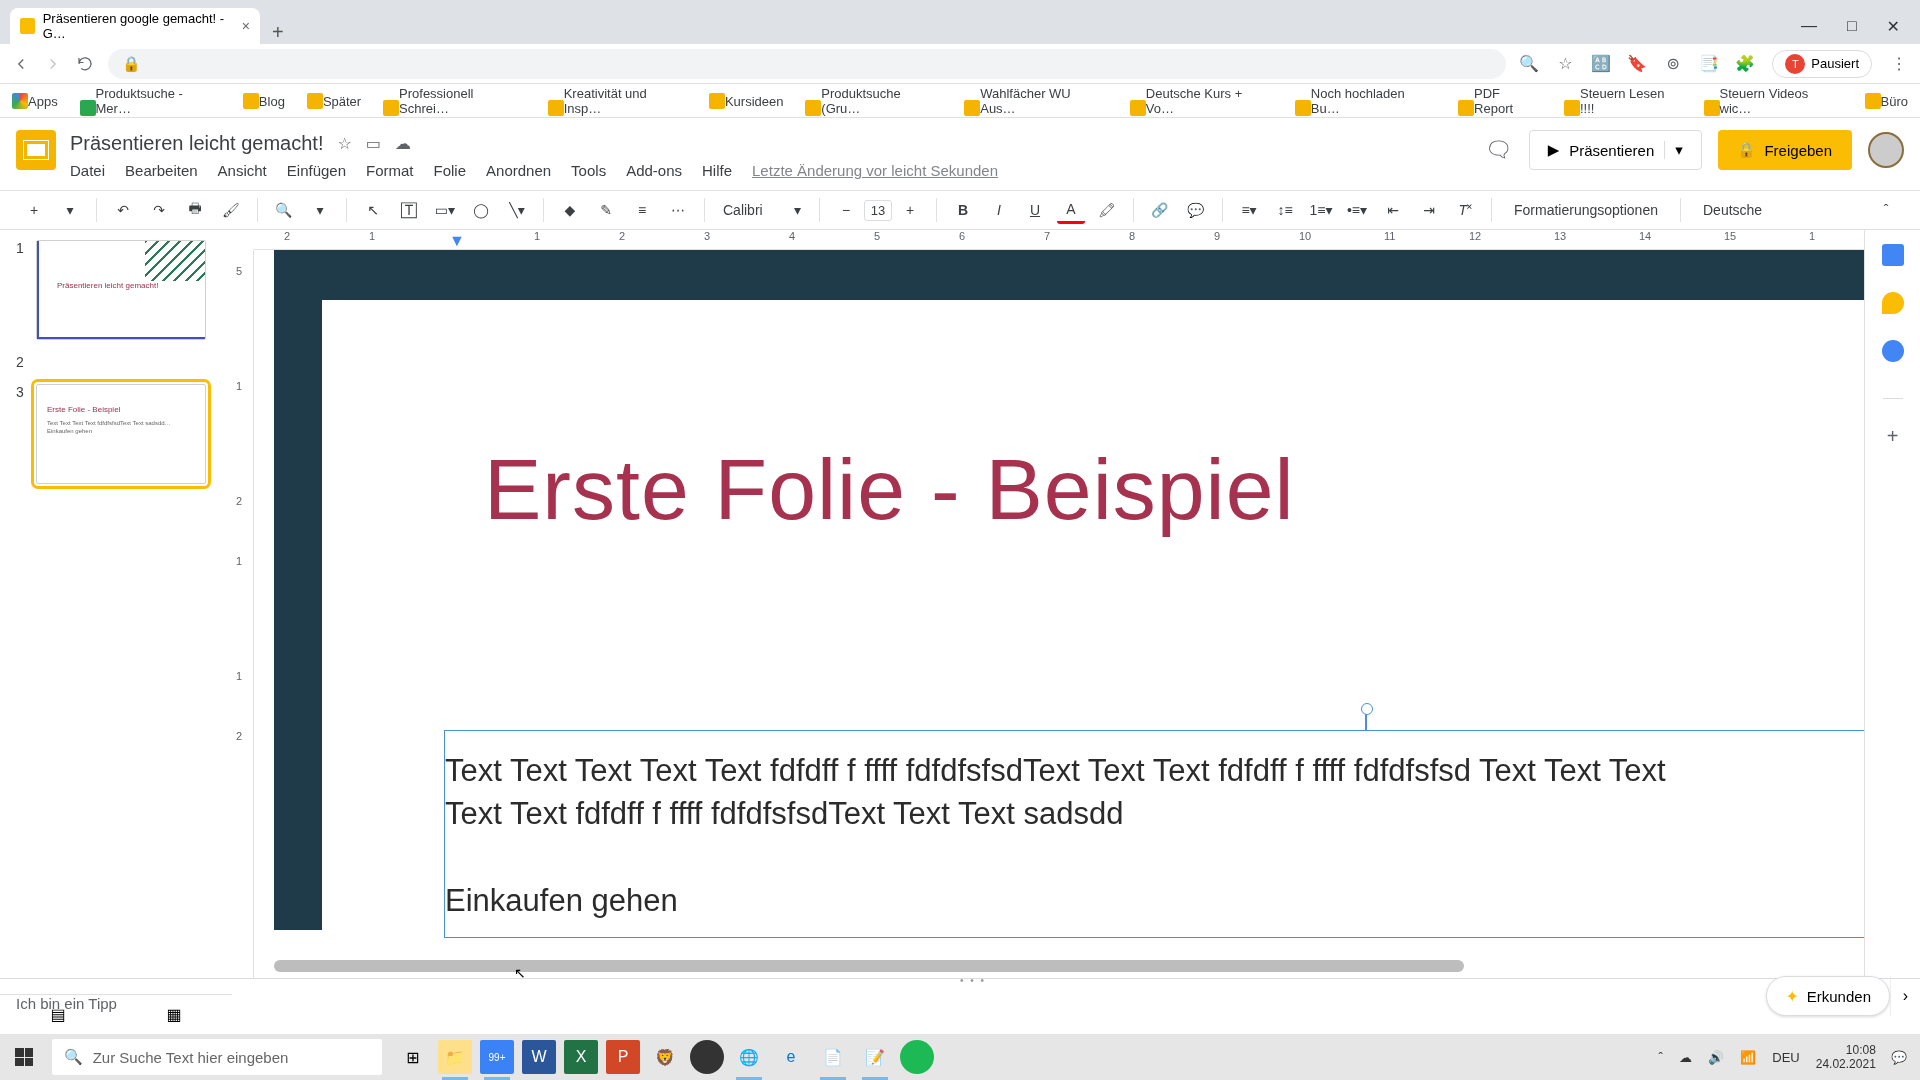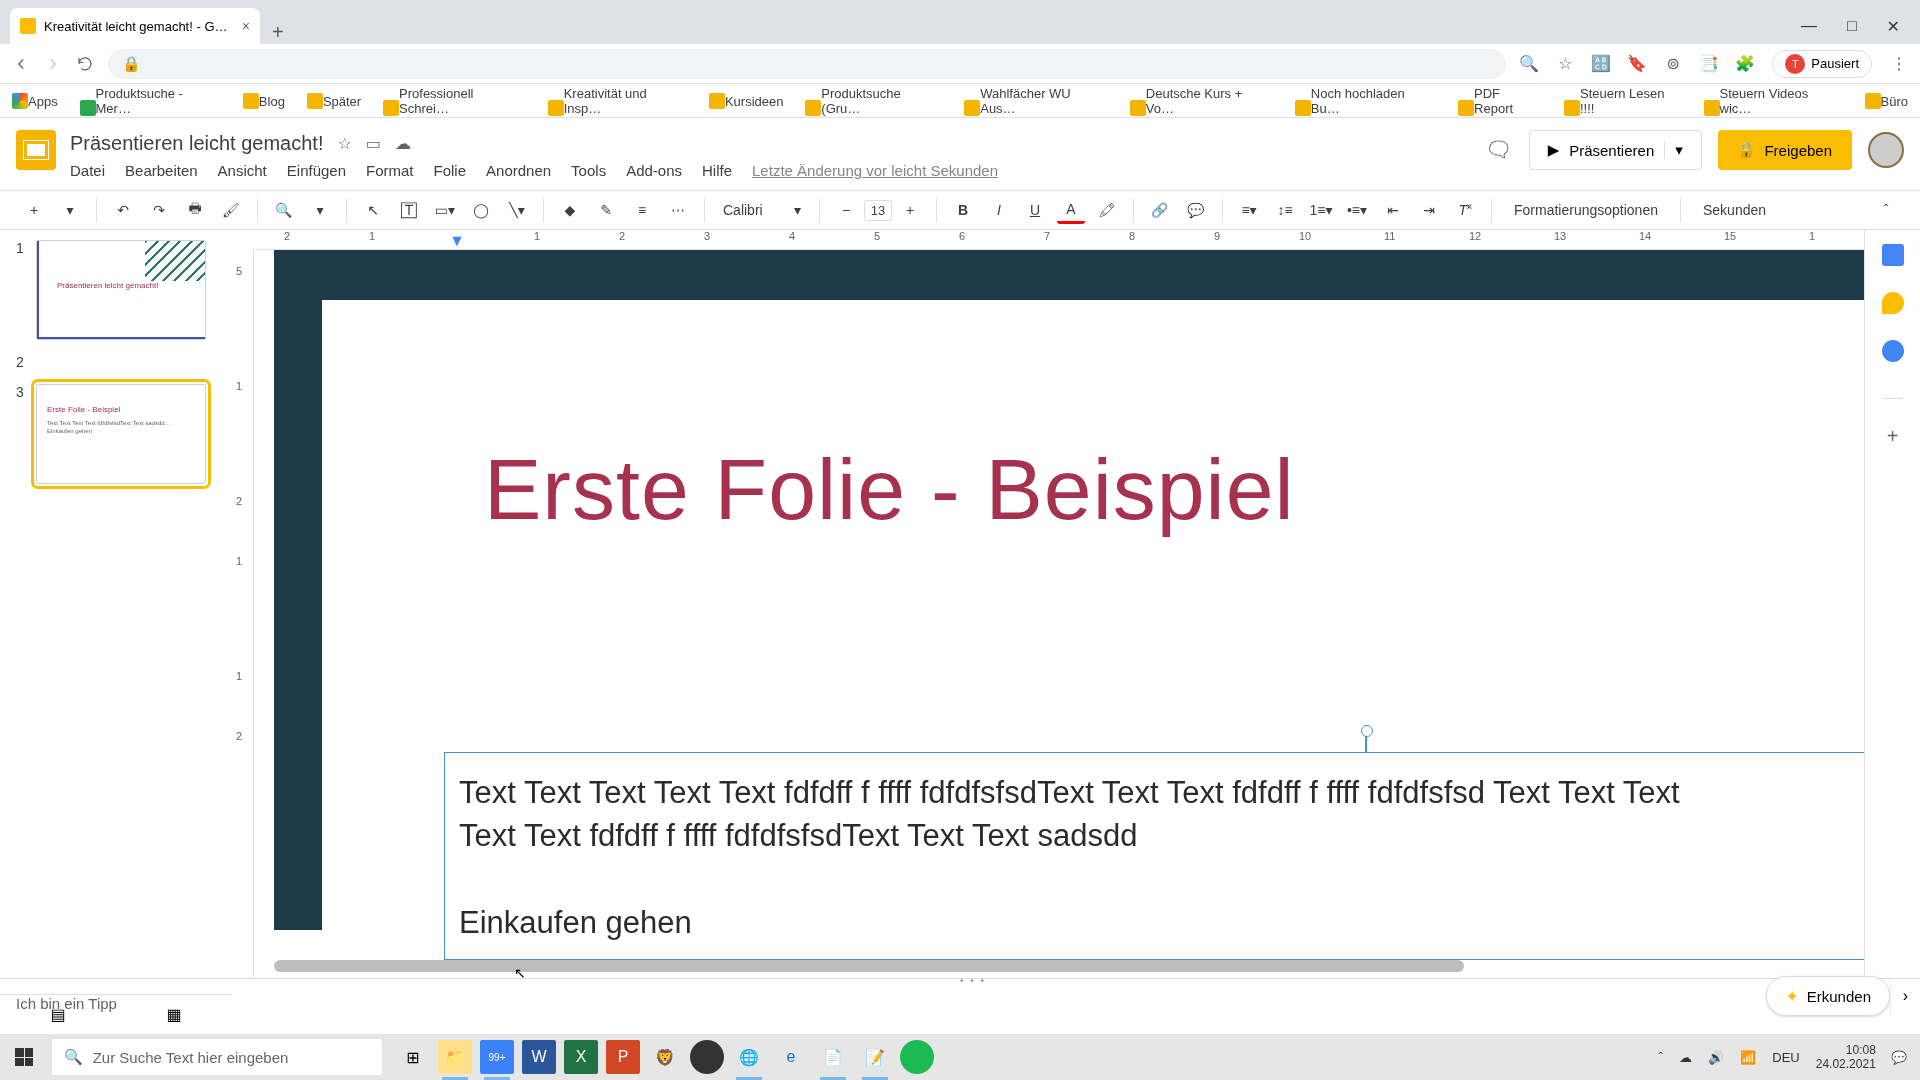--- a/index.html
+++ b/index.html
@@ -62,21 +62,21 @@
 .canvas-wrap { flex:1; position:relative; background:#fff; overflow:hidden; }
 .ruler-h { height:20px; background:#fff; border-bottom:1px solid #e0e0e0; position:relative; margin-left:22px; }
 .ruler-h .tick { position:absolute; top:0; font-size:11px; color:#5f6368; }
 .ruler-v { width:22px; position:absolute; left:0; top:20px; bottom:0; border-right:1px solid #e0e0e0; }
 .ruler-v .tick { position:absolute; left:4px; font-size:11px; color:#5f6368; }
 .slide-area { position:absolute; left:22px; top:20px; right:0; bottom:0; overflow:auto; }
 .slide { position:absolute; left:20px; top:0; width:1640px; height:680px; background:#fff; }
 .slide-top-band { height:50px; background:#1f3a48; }
 .slide-left-band { position:absolute; left:0; top:50px; bottom:0; width:48px; background:#1f3a48; }
 .slide-heading { position:absolute; left:210px; top:190px; font-size:86px; font-weight:400; color:#a7324f; letter-spacing:1px; }
-.text-box { position:absolute; left:170px; top:502px; right:0; border:1.5px solid #4a90d9; padding:18px 14px 14px 14px; }
+.text-box { position:absolute; left:170px; top:480px; right:0; border:1.5px solid #4a90d9; padding:18px 14px 14px 0; }
 .text-box-handle { position:absolute; top:-22px; left:920px; width:2px; height:22px; background:#4a90d9; }
 .text-box-handle::after { content:''; position:absolute; top:-6px; left:-4px; width:10px; height:10px; border:1.5px solid #4a90d9; background:#fff; border-radius:50%; }
 .tb-line { font-size:31px; color:#2b2b2b; line-height:1.4; }
 .spellerr { background:linear-gradient(to right,transparent 48%,#ea4335 50%,transparent 52%) bottom/8px 3px repeat-x; padding-bottom:2px; }
 .h-scroll { position:absolute; left:20px; right:400px; bottom:6px; height:12px; background:#bdbdbd; border-radius:6px; }
 .cursor { position:absolute; font-size:14px; }
 
 .side-panel { width:56px; border-left:1px solid #e0e0e0; display:flex; flex-direction:column; align-items:center; padding-top:14px; gap:26px; }
 .sp-ic { width:22px; height:22px; border-radius:3px; }
 
@@ -102,21 +102,21 @@
 .clock { text-align:right; line-height:1.2; font-size:12px; }
 
 svg.i { width:18px; height:18px; fill:none; stroke:#5f6368; stroke-width:1.6; }
 </style>
 </head>
 <body>
 
 <div class="tab-strip">
   <div class="tab">
     <div class="favicon"></div>
-    <span>Kreativität leicht gemacht! - G…</span>
+    <span>Präsentieren google gemacht! - G…</span>
     <span class="tab-close">×</span>
   </div>
   <span class="tab-add">+</span>
   <div class="win-controls">
     <span>—</span>
     <span>□</span>
     <span>✕</span>
   </div>
 </div>
 
@@ -310,21 +310,21 @@
   <div class="tool">≡▾</div>
   <div class="tool">↕≡</div>
   <div class="tool">1≡▾</div>
   <div class="tool">•≡▾</div>
   <div class="tool">⇤</div>
   <div class="tool">⇥</div>
   <div class="tool"><i>T</i>˟</div>
   <div class="tool-sep"></div>
   <span style="padding:0 10px">Formatierungsoptionen</span>
   <div class="tool-sep"></div>
-  <span style="padding:0 10px">Sekunden</span>
+  <span style="padding:0 10px">Deutsche</span>
   <div class="tool" style="margin-left:auto">ˆ</div>
 </div>
 
 <div class="main">
   <div class="filmstrip">
     <div class="thumb-row">
       <span class="thumb-num">1</span>
       <div class="thumb">
         <div class="thumb1-stripes"></div>
           <div class="thumb1-border"></div>

